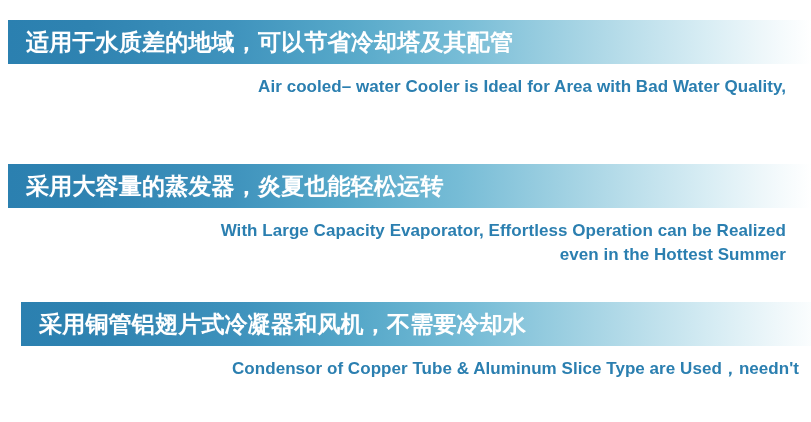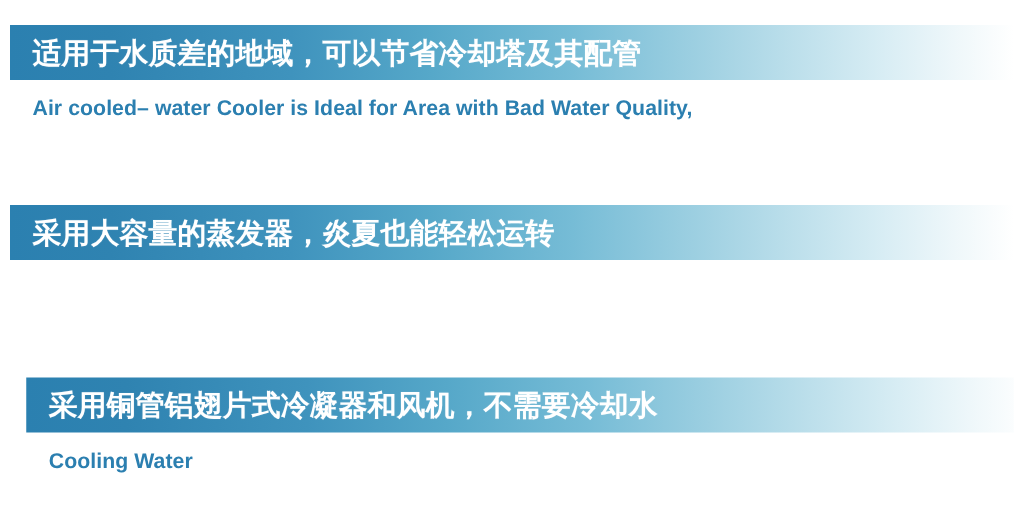--- a/index.html
+++ b/index.html
@@ -68,20 +68,21 @@
   
   .subtitle {
     margin-left: 26px;
     margin-top: 11px;
     color: #2b7fb0;
     font-size: 17px;
     font-weight: bold;
     line-height: 1.42;
     letter-spacing: 0.05px;
     max-width: 760px;
+    text-align: right;
   }
   .subtitle-line {
     display: block;
     white-space: nowrap;
   }
 </style>
 </head>
 <body>
 
 <div class="page">
@@ -92,24 +93,28 @@
     </div>
     <div class="subtitle">
       <span class="subtitle-line">Air cooled– water Cooler is Ideal for Area with Bad Water Quality,</span>
     </div>
   </div>
 
   <div class="feature-block" style="top:164px;">
     <div class="headline-bar">
       <span class="headline-text">采用大容量的蒸发器，炎夏也能轻松运转</span>
     </div>
+    <div class="subtitle">
+      <span class="subtitle-line">With Large Capacity Evaporator, Effortless Operation can be Realized</span>
+      <span class="subtitle-line">even in the Hottest Summer</span>
+    </div>
   </div>
 
   <div class="feature-block" style="top:302px;margin-left:13px;">
     <div class="headline-bar">
       <span class="headline-text">采用铜管铝翅片式冷凝器和风机，不需要冷却水</span>
     </div>
     <div class="subtitle">
-      <span class="subtitle-line">Cooling Water</span>
+      <span class="subtitle-line">Condensor of Copper Tube &amp; Aluminum Slice Type are Used，needn't</span>
     </div>
   </div>
 
 </div>
 
 </body></html>

